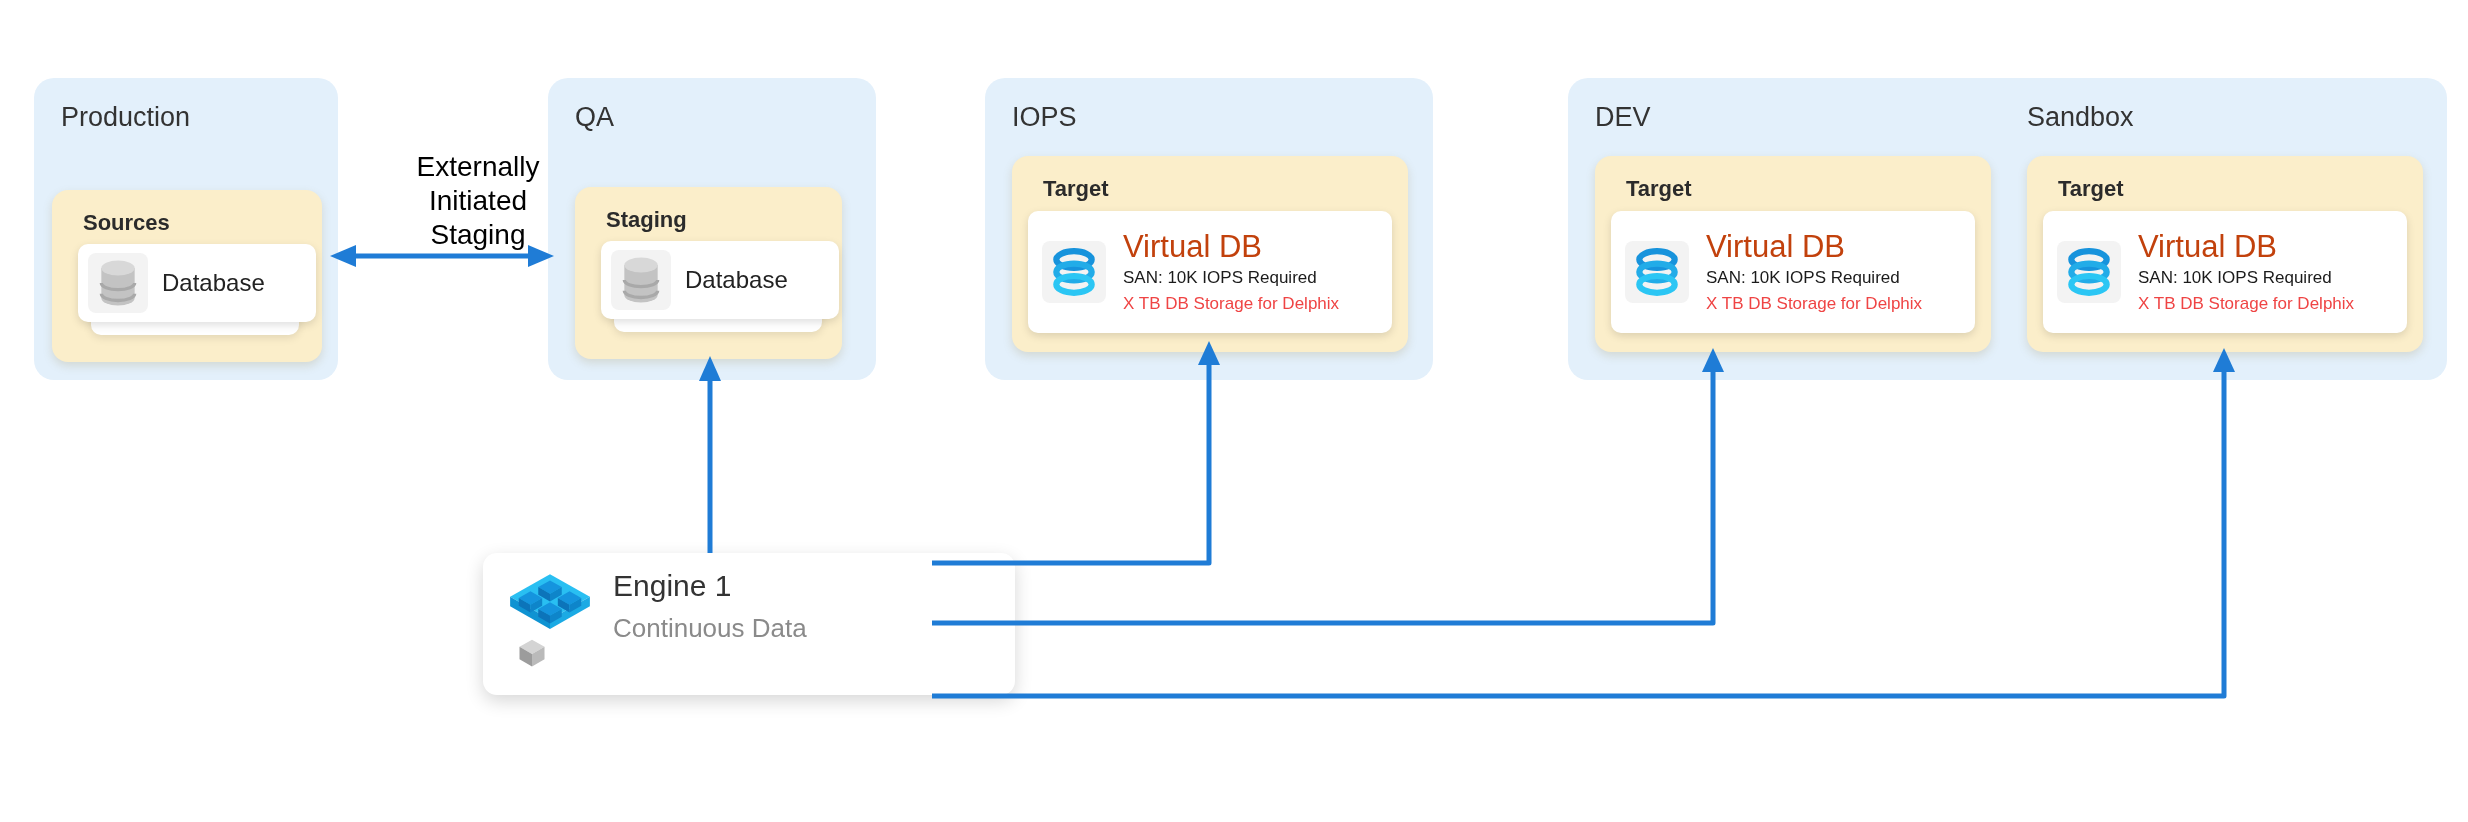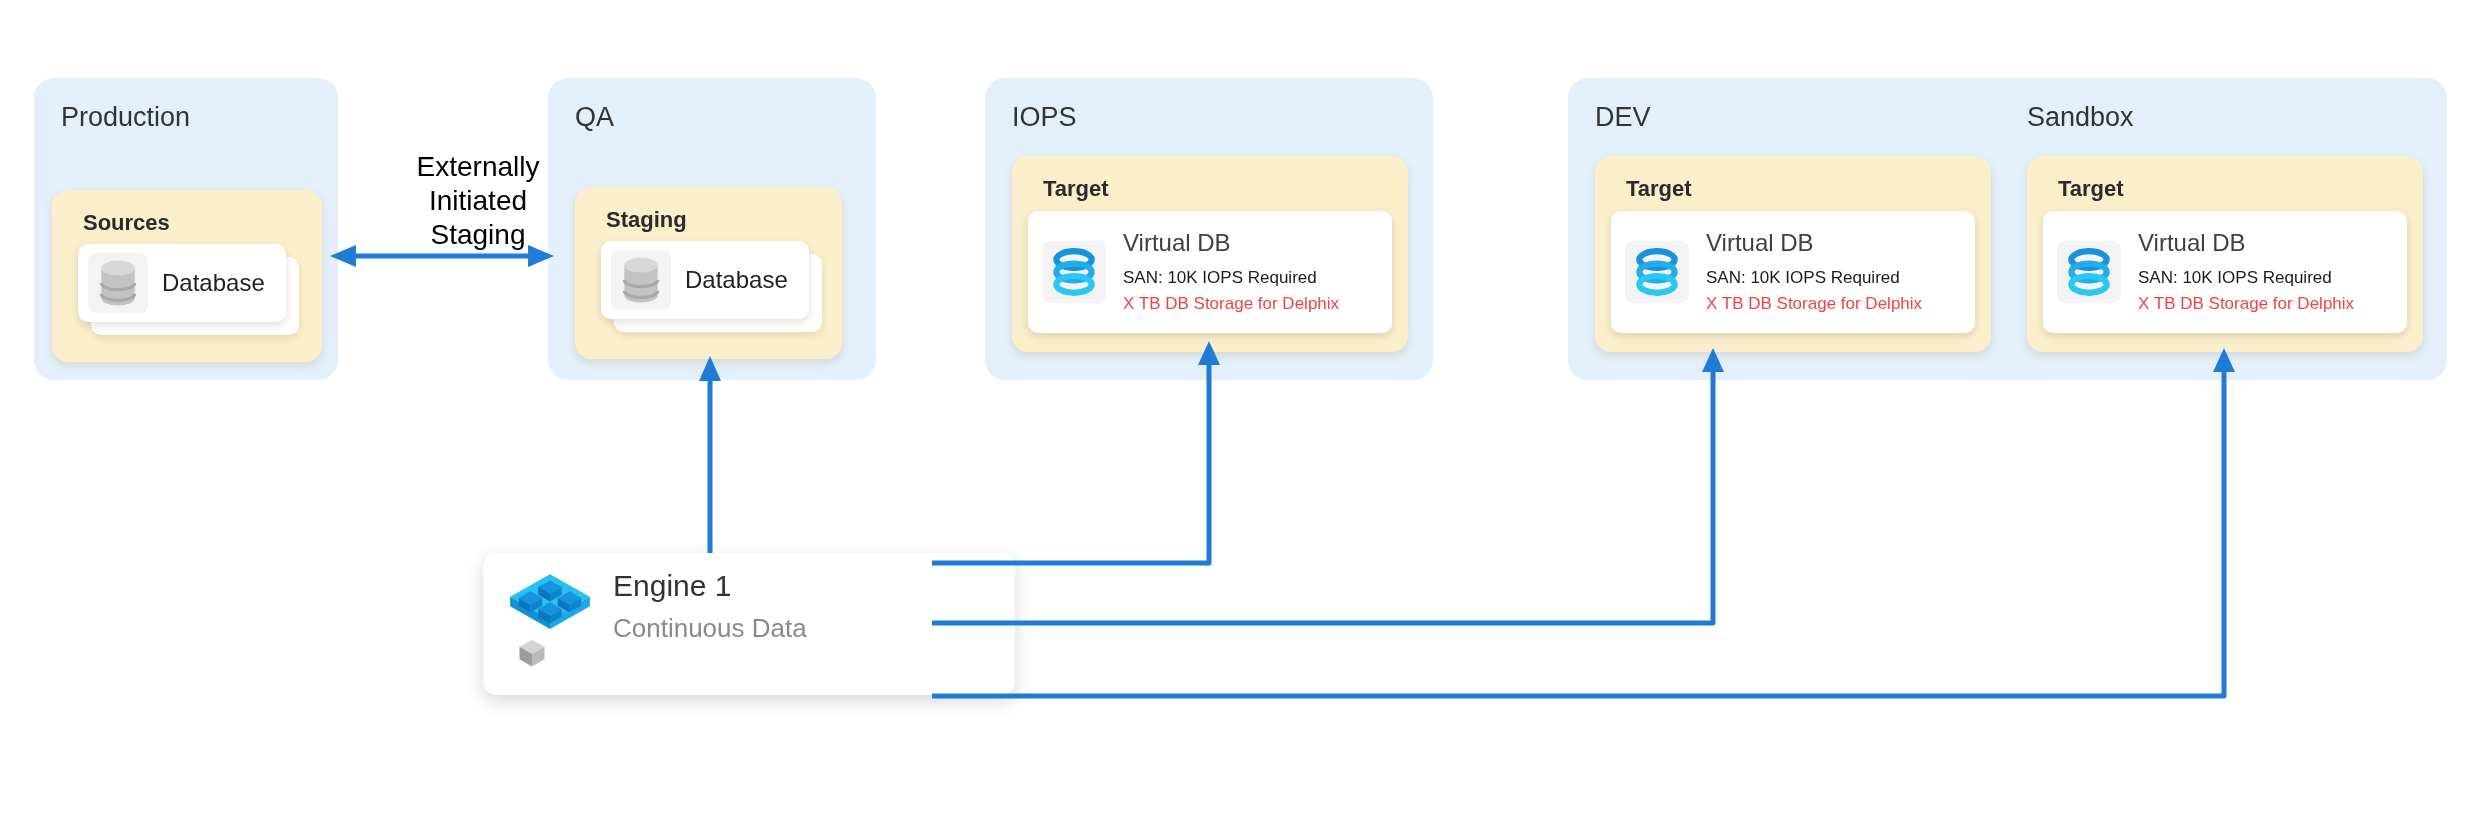--- a/index.html
+++ b/index.html
@@ -23,31 +23,31 @@
            box-shadow:0 4px 10px rgba(140,110,40,0.18); }
   .src-group { left:18px; top:112px; width:270px; height:172px; }
   .qa-group  { left:27px; top:109px; width:267px; height:172px; }
   .tgt-group { left:27px; top:78px;  width:396px; height:196px; }
   .group-label { position:absolute; left:31px; top:20px; font-size:22px; font-weight:bold; color:#2b2b2b; }
 
   
   .db-stack { position:absolute; left:26px; top:54px; width:224px; height:96px; }
   .db-back, .db-front { position:absolute; width:208px; height:78px; background:#ffffff; border-radius:10px; }
   .db-back  { left:13px; top:13px; box-shadow:0 3px 8px rgba(0,0,0,0.10); }
-  .db-front { left:0; top:0; box-shadow:0 3px 8px rgba(0,0,0,0.13); }
+  .db-front { left:0; top:0; box-shadow:0 3px 8px rgba(0,0,0,0.13);padding-left:30px; }
   .db-tile  { position:absolute; left:10px; top:9px; width:60px; height:60px; background:#F3F3F3;
               border-radius:8px; display:flex; align-items:center; justify-content:center; }
   .db-label { position:absolute; left:84px; top:50%; transform:translateY(-50%); font-size:24px; color:#222222; white-space:nowrap; }
 
   
   .vdb-card { position:absolute; left:16px; top:55px; width:364px; height:122px; background:#ffffff;
               border-radius:10px; box-shadow:0 3px 8px rgba(0,0,0,0.13); }
   .vdb-tile { position:absolute; left:14px; top:30px; width:64px; height:62px; background:#F3F3F3;
               border-radius:8px; display:flex; align-items:center; justify-content:center; }
-  .vdb-title { position:absolute; left:95px; top:18px; font-size:24px; color:#404040; white-space:nowrap; }
+  .vdb-title { position:absolute; left:95px; top:18px; font-size:31px; color:#c2410c; white-space:nowrap; }
   .vdb-sub1  { position:absolute; left:95px; top:57px; font-size:17px; color:#1b1b1b; white-space:nowrap; }
   .vdb-sub2  { position:absolute; left:95px; top:83px; font-size:17px; color:#ef4444; white-space:nowrap; }
 
   
   .backup-label { position:absolute; left:338px; top:150px; width:226px; text-align:center;
                   font-size:28px; line-height:34px; color:#000000;margin-left:27px; }
 
   
   .engine { position:absolute; left:483px; top:553px; width:532px; height:142px; background:#ffffff;
             border-radius:14px; box-shadow:0 6px 18px rgba(0,0,0,0.16); }

